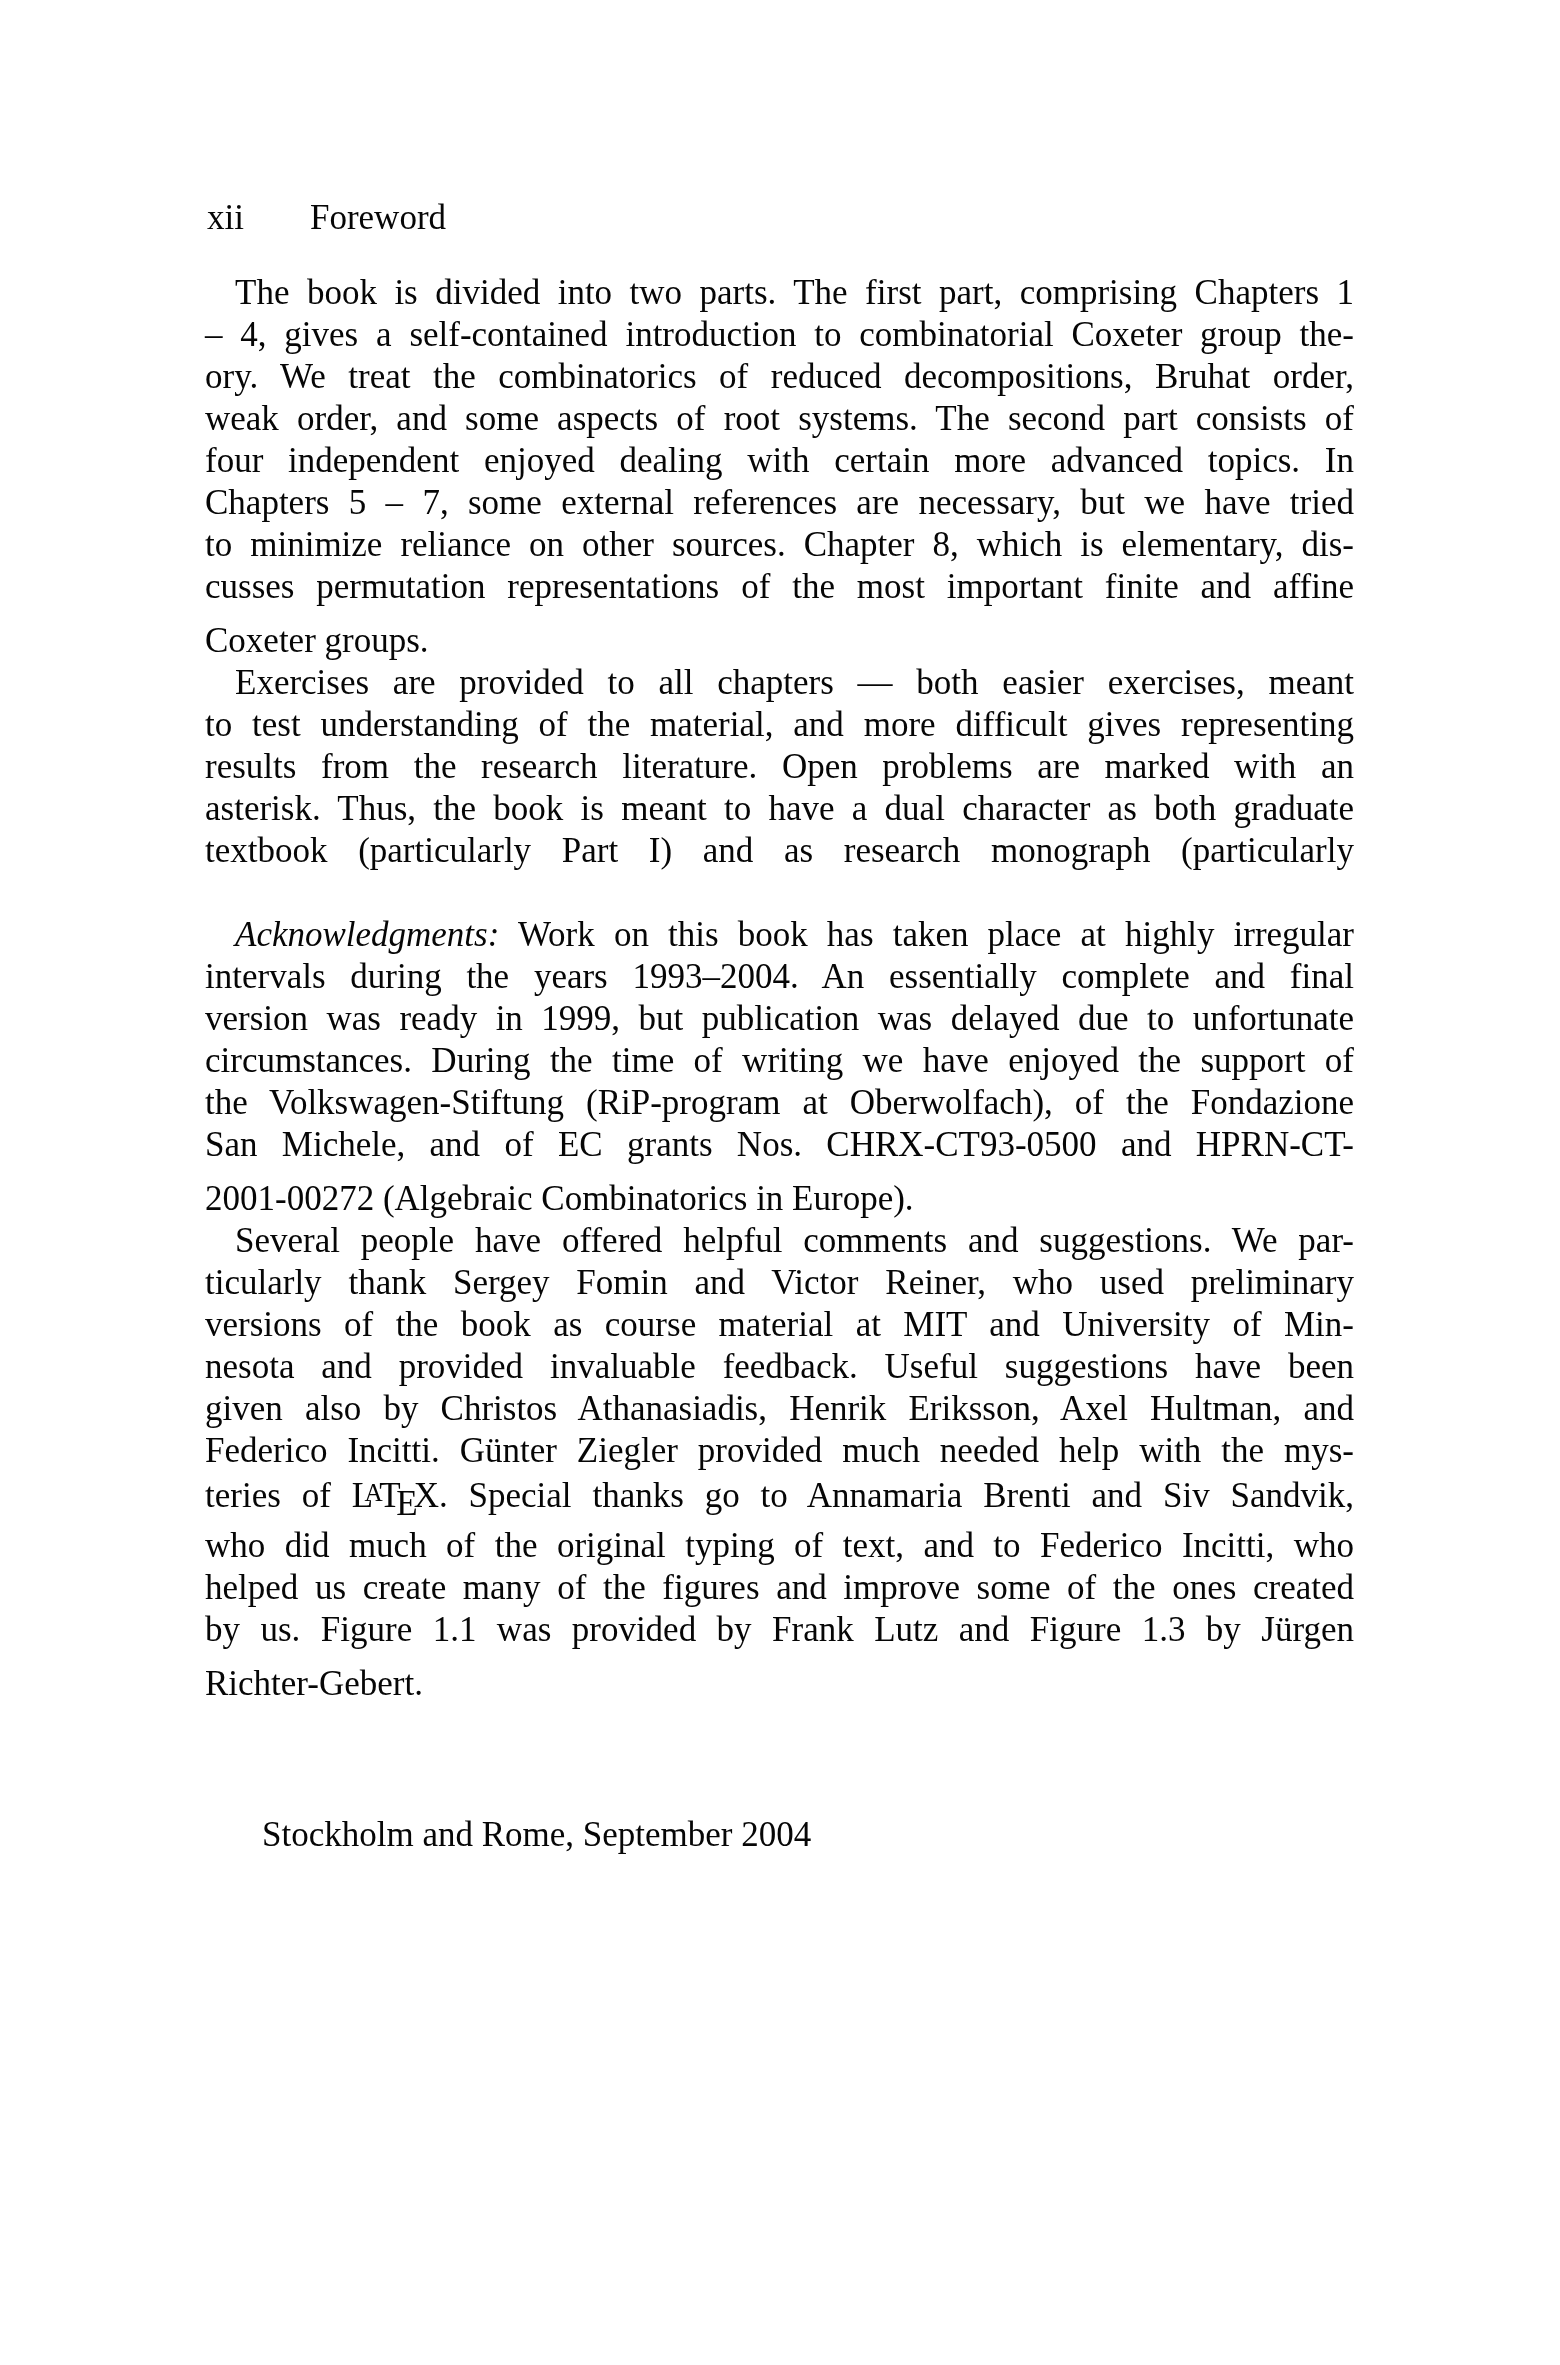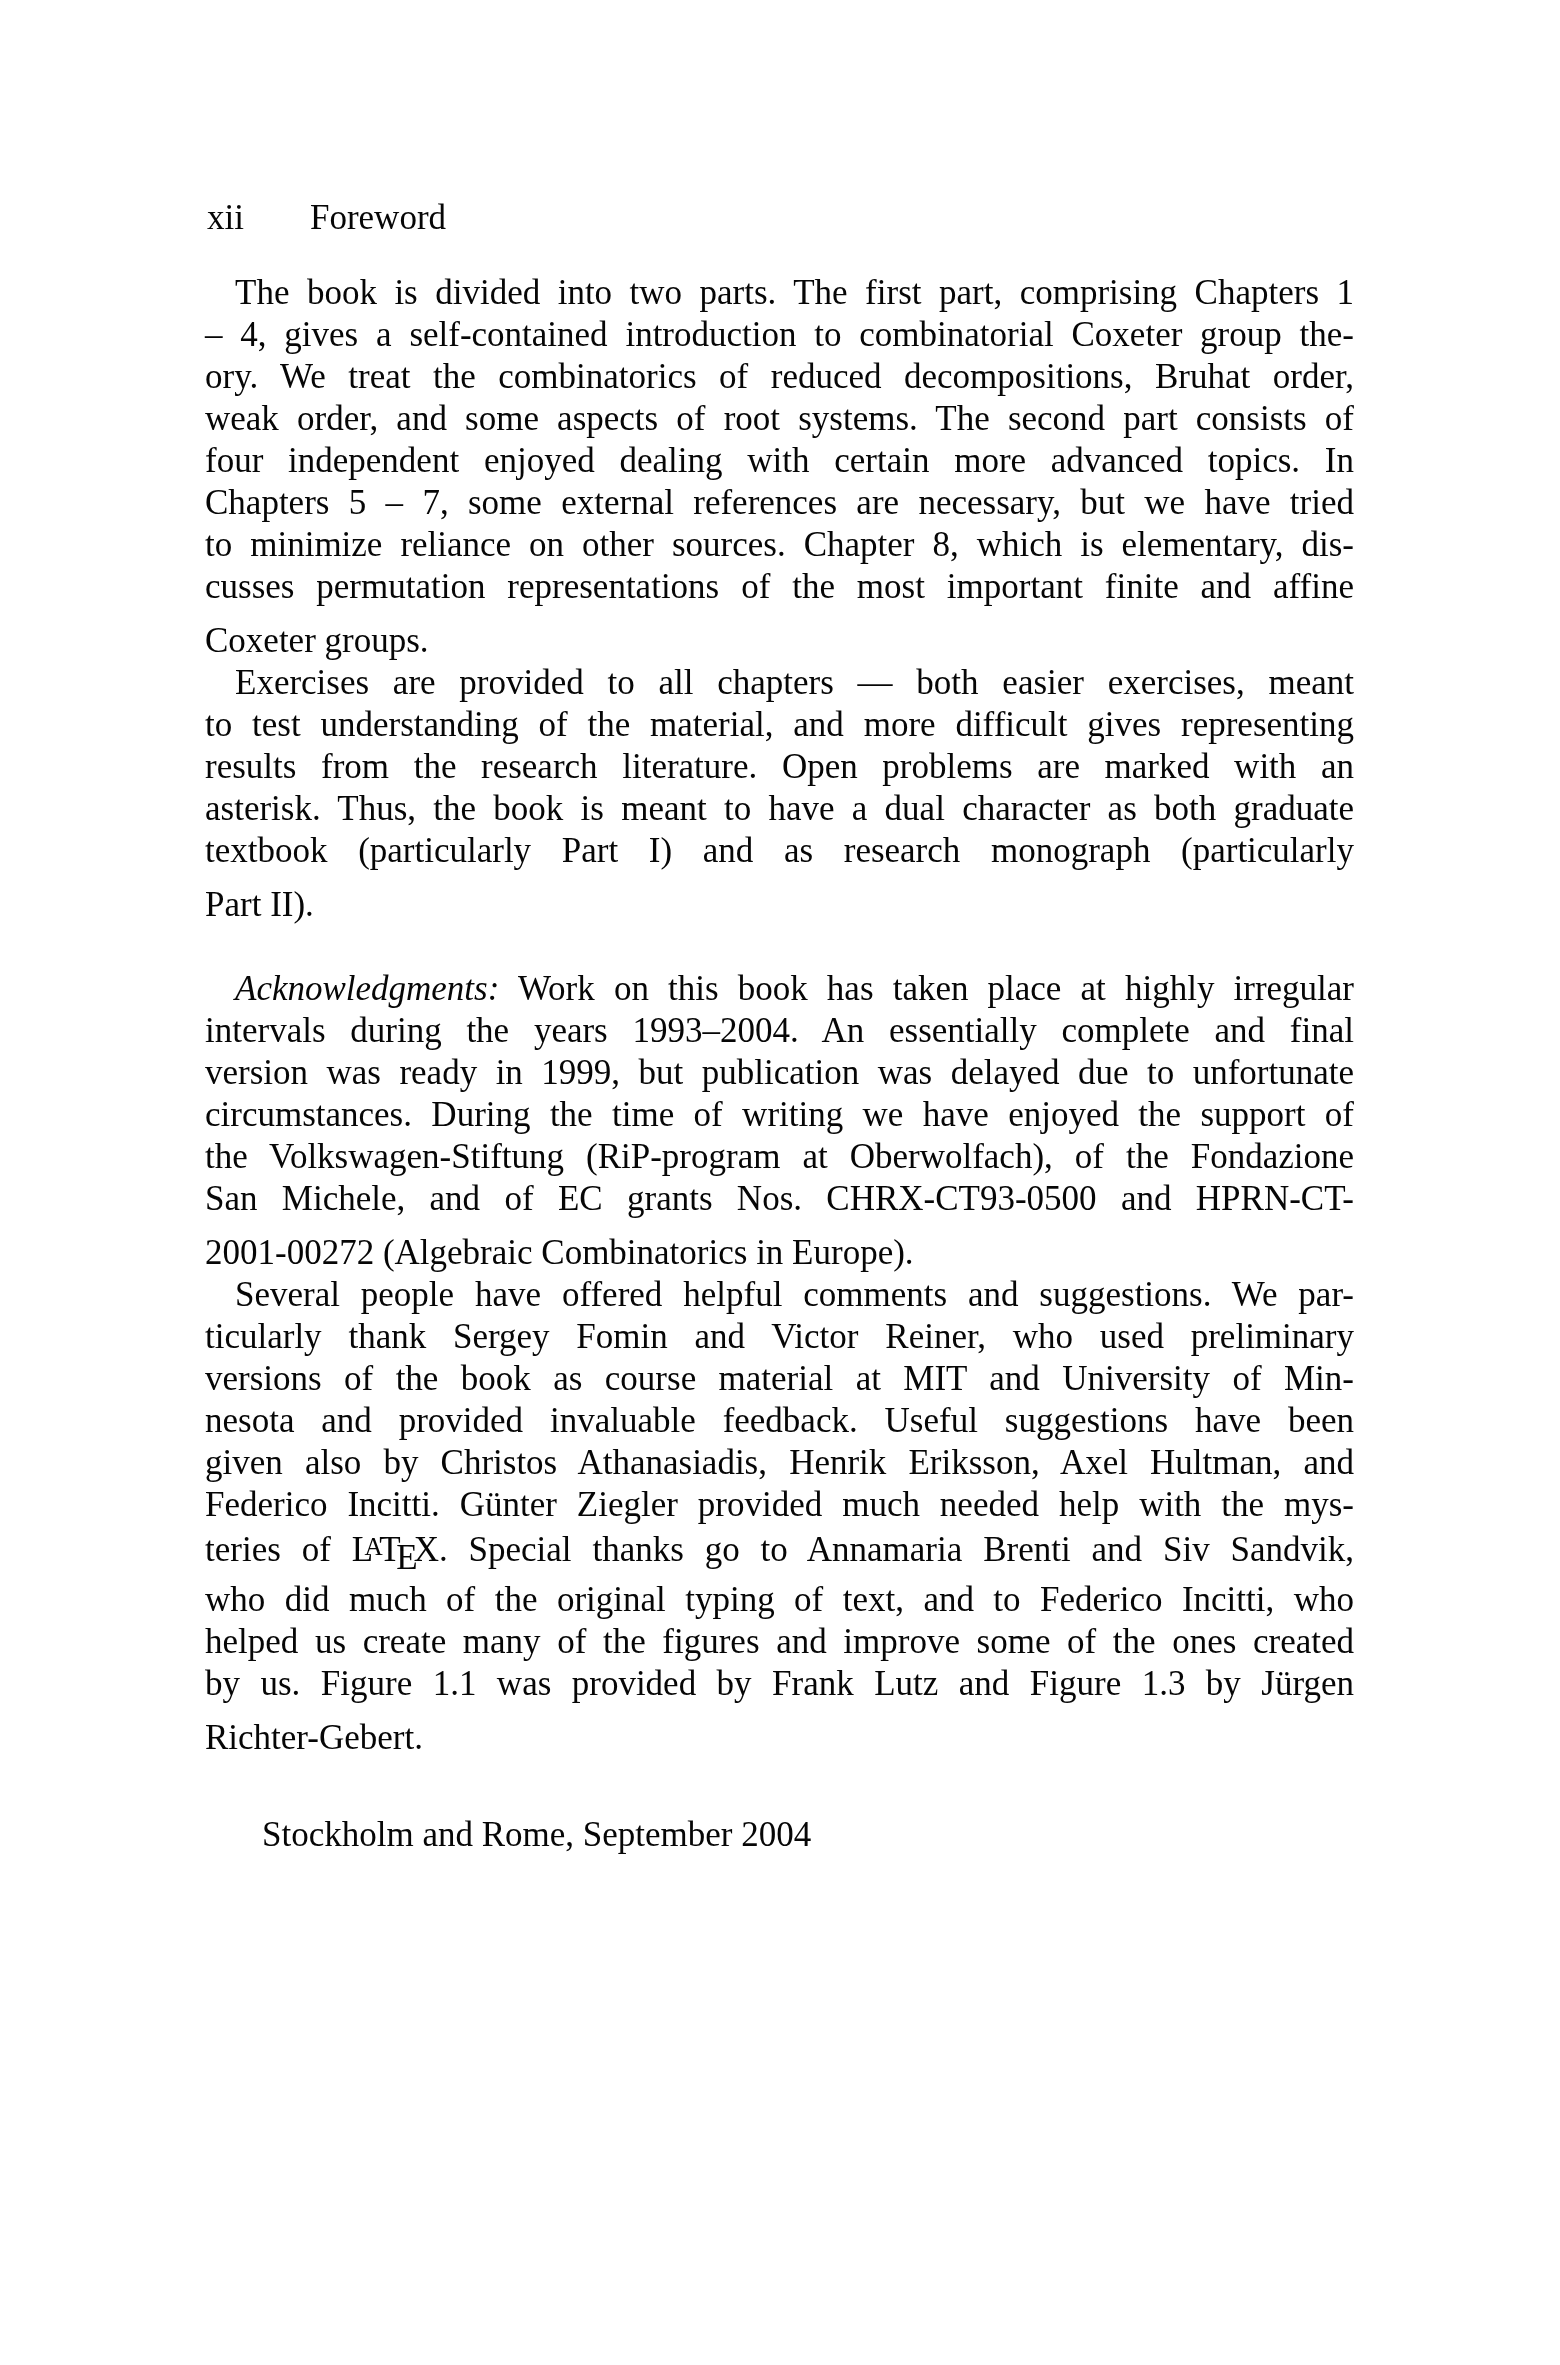--- a/index.html
+++ b/index.html
@@ -84,21 +84,20 @@
       <div class="line">cusses permutation representations of the most important finite and affine</div>
       <div class="line final">Coxeter groups.</div>
     </div>
 
     <div class="para">
       <div class="line indent">Exercises are provided to all chapters — both easier exercises, meant</div>
       <div class="line">to test understanding of the material, and more difficult gives representing</div>
       <div class="line">results from the research literature. Open problems are marked with an</div>
       <div class="line">asterisk. Thus, the book is meant to have a dual character as both graduate</div>
       <div class="line">textbook (particularly Part I) and as research monograph (particularly</div>
-      <div class="line final">Part II).</div>
     </div>
 
     <div class="vspace"></div>
 
     <div class="para">
       <div class="line indent">
         <span class="ital">Acknowledgments:</span><span> Work on this book has taken place at highly irregular</span>
       </div>
       <div class="line">intervals during the years 1993–2004. An essentially complete and final</div>
       <div class="line">version was ready in 1999, but publication was delayed due to unfortunate</div>

